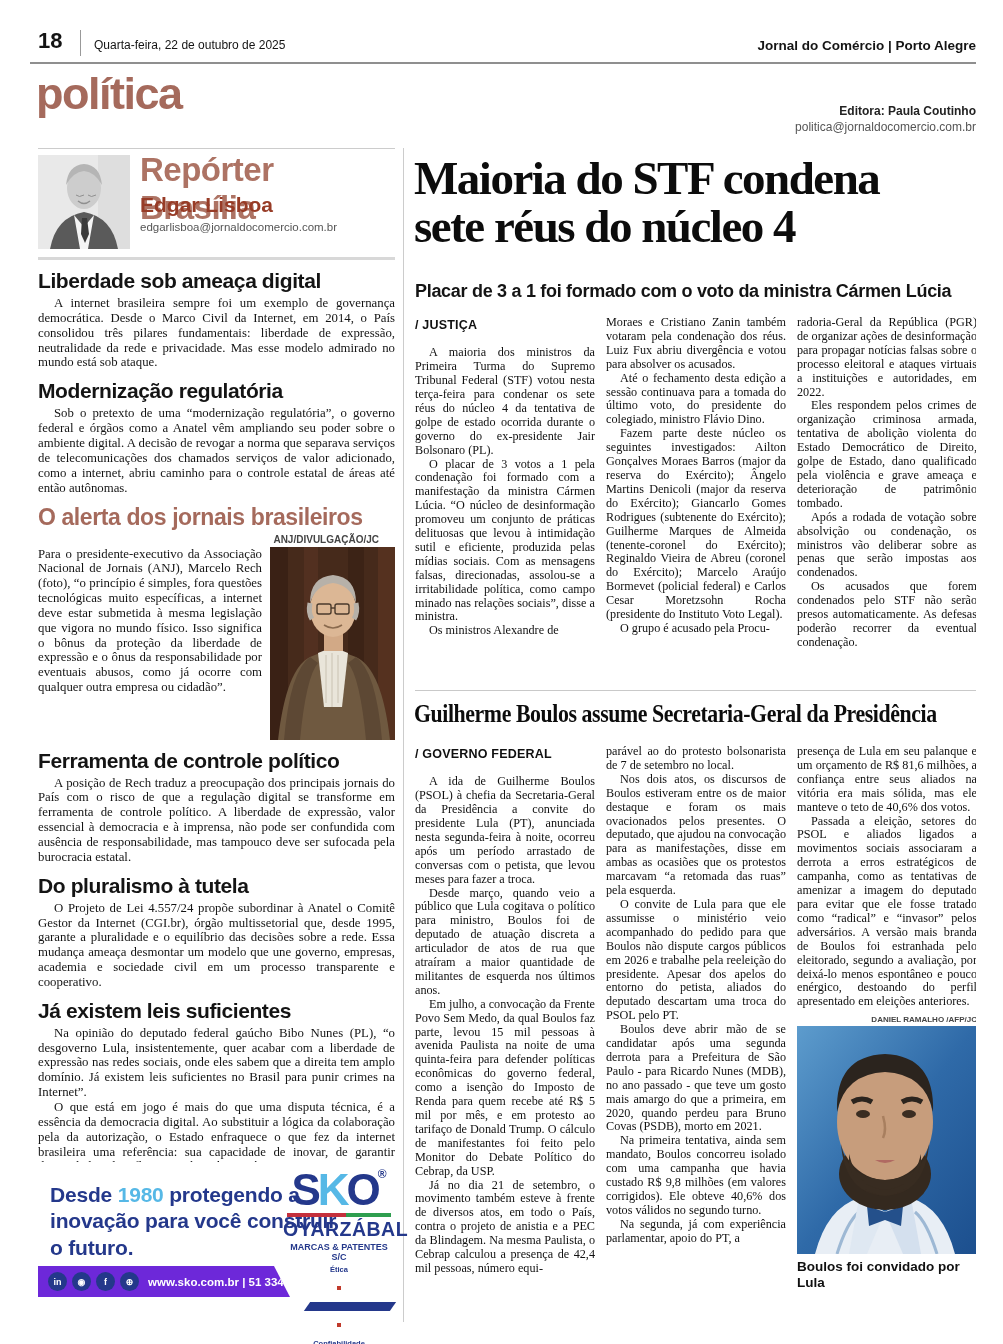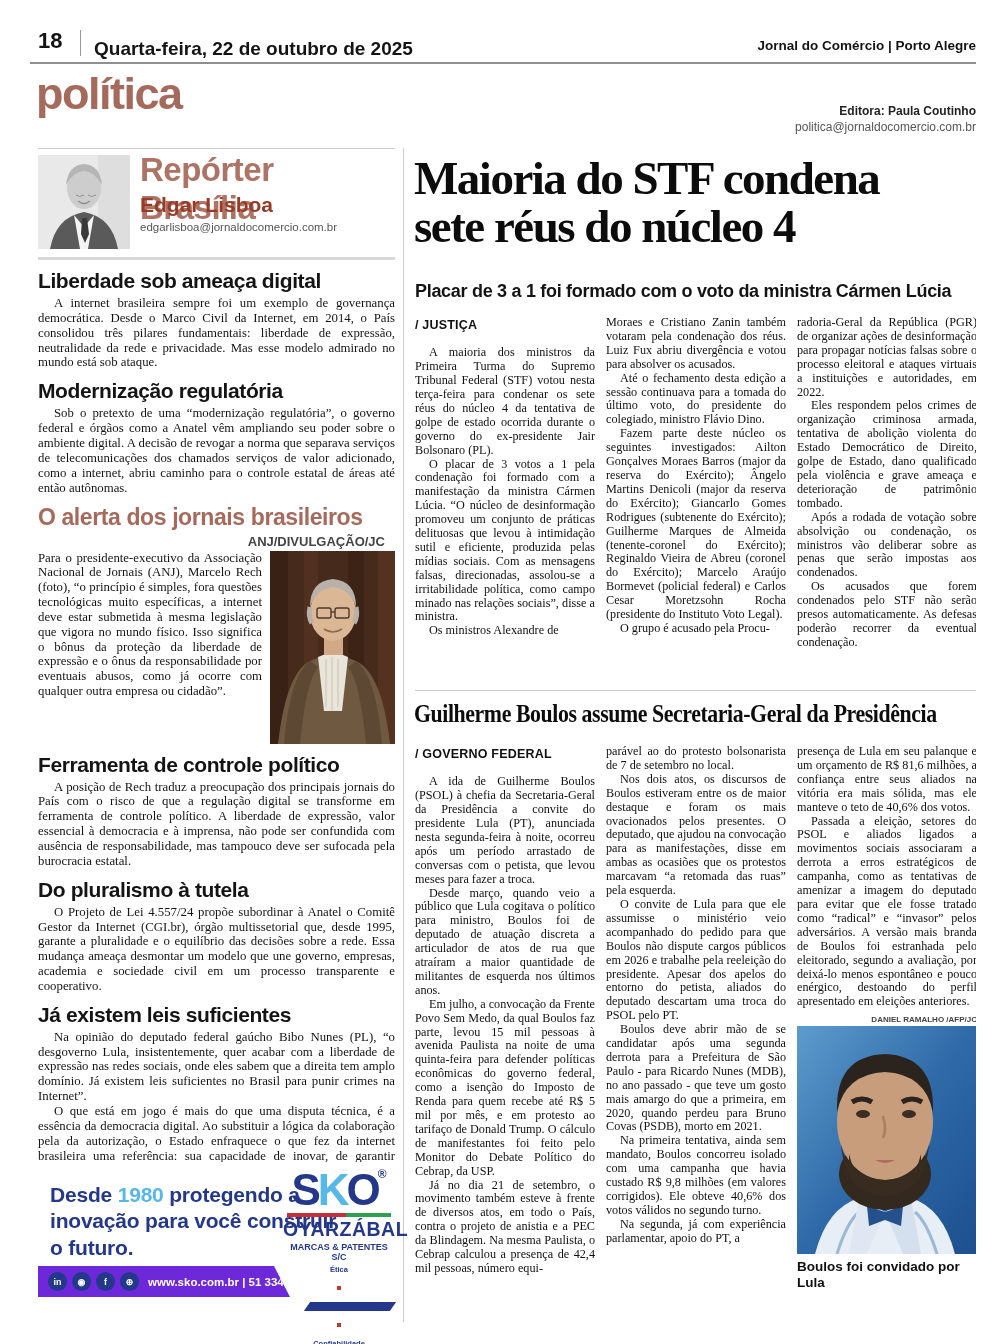--- a/index.html
+++ b/index.html
@@ -5,42 +5,42 @@
   html,body{margin:0;padding:0;}
   body{
     width:1003px;height:1344px;position:relative;background:#fff;
     font-family:"Liberation Sans",sans-serif;color:#141414;overflow:hidden;
   }
   .serif{font-family:"Liberation Serif",serif;}
 
   
   .page-num{position:absolute;left:38px;top:28px;font-size:22px;font-weight:700;}
   .hdr-vline{position:absolute;left:80px;top:30px;width:1px;height:26px;background:#999;}
-  .hdr-date{position:absolute;left:94px;top:38px;font-size:19px;font-weight:700;}
+  .hdr-date{position:absolute;left:94px;top:38px;font-size:12px;font-weight:400;}
   .hdr-right{position:absolute;right:27px;top:38px;font-size:13.5px;font-weight:700;}
   .top-rule{position:absolute;left:30px;right:27px;top:62px;border-top:2px solid #8f8f8f;}
   .section-title{position:absolute;left:36px;top:68px;font-size:45px;font-weight:800;letter-spacing:-1.5px;}
   .editor-block{position:absolute;right:27px;top:104px;text-align:right;line-height:1.3;}
   .editor-name{font-size:12px;font-weight:700;color:#222;}
   .editor-email{font-size:12px;color:#555;}
 
   
   .left-col{position:absolute;left:38px;top:148px;width:357px;border-top:1px solid #ccc;padding-top:4px;}
   .rb-head{position:relative;height:98px;}
   .rb-photo{position:absolute;left:0;top:2px;width:92px;height:94px;}
   .rb-title{position:absolute;left:102px;top:-2px;font-size:33px;font-weight:700;letter-spacing:-0.5px;}
   .rb-author{position:absolute;left:102px;top:40px;font-size:21px;font-weight:800;}
   .rb-email{position:absolute;left:102px;top:68px;font-size:11.5px;color:#555;}
   .rb-rule{height:3px;background:#d8d8d8;margin:6px 0 8px;}
   .sec-h{font-size:21px;font-weight:800;letter-spacing:-0.4px;margin:10px 0 4px;line-height:1.05;}
   .sec-h.accent{font-size:23px;}
   .left-col p.body{font-family:"Liberation Serif",serif;font-size:12.8px;line-height:1.16;
     text-align:justify;text-indent:16px;margin:0;}
   .left-col p.body.noindent{text-indent:0;}
-  .alert-credit{text-align:right;font-size:13px;font-weight:700;color:#444;margin:1px 10px 2px 0;}
+  .alert-credit{text-align:right;font-size:10px;font-weight:700;color:#444;margin:1px 16px 2px 0;}
   .alert-row{display:flex;gap:8px;}
   .alert-text{width:224px;}
   .alert-photo{width:125px;height:193px;flex:none;}
 
   
   .ad{position:absolute;left:38px;top:1162px;width:357px;height:160px;background:#fff;}
   .ad-headline{position:absolute;left:12px;top:20px;width:292px;font-size:21px;font-weight:800;line-height:1.25;letter-spacing:-0.2px;}
   .ad-logo{position:absolute;right:0;top:6px;width:112px;text-align:center;}
   .sko{font-size:44px;font-weight:800;letter-spacing:-3px;line-height:1;}
   .sko .reg{font-size:12px;vertical-align:top;letter-spacing:0;}

